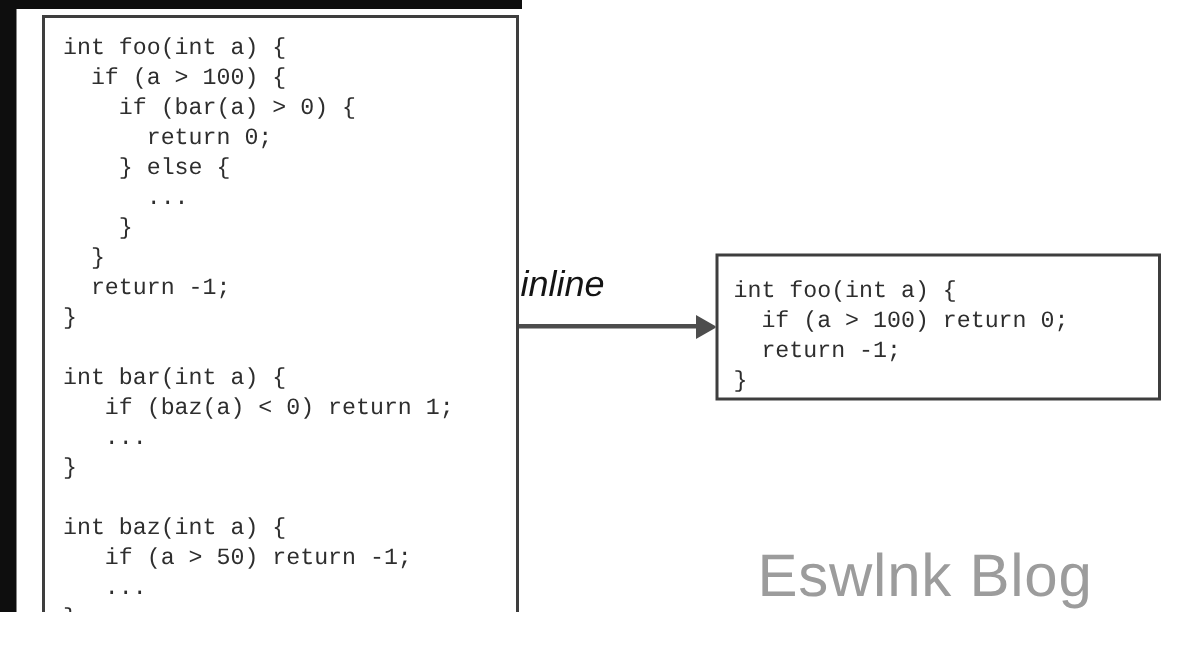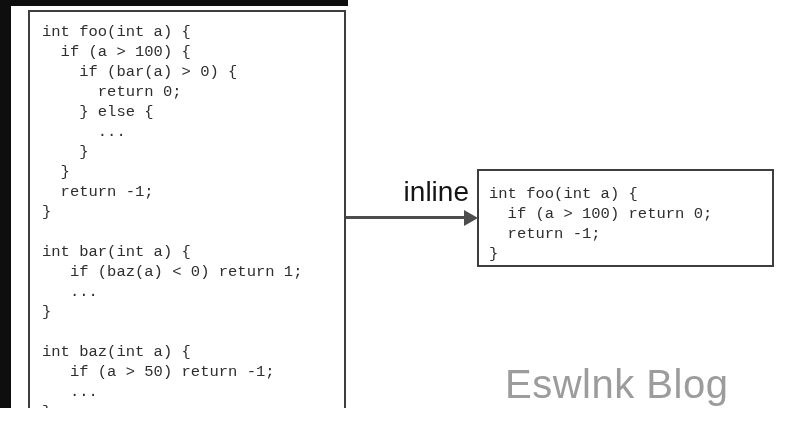--- a/index.html
+++ b/index.html
@@ -50,23 +50,24 @@
     height: 98px;
     padding: 13px 6px 0 10px;
   }
 
   
   .arrow-label {
     position: absolute;
     left: 347px;
     top: 176px;
     width: 122px;
-    text-align: right;
-    font-size: 28px;
+    text-align: left;
+    font-size: 24px;
     color: #141414;
+    font-style: italic;
   }
   .arrow-line {
     position: absolute;
     left: 346px;
     top: 216px;
     width: 122px;
     height: 3px;
     background: #4d4d4d;
   }
   .arrow-head {

